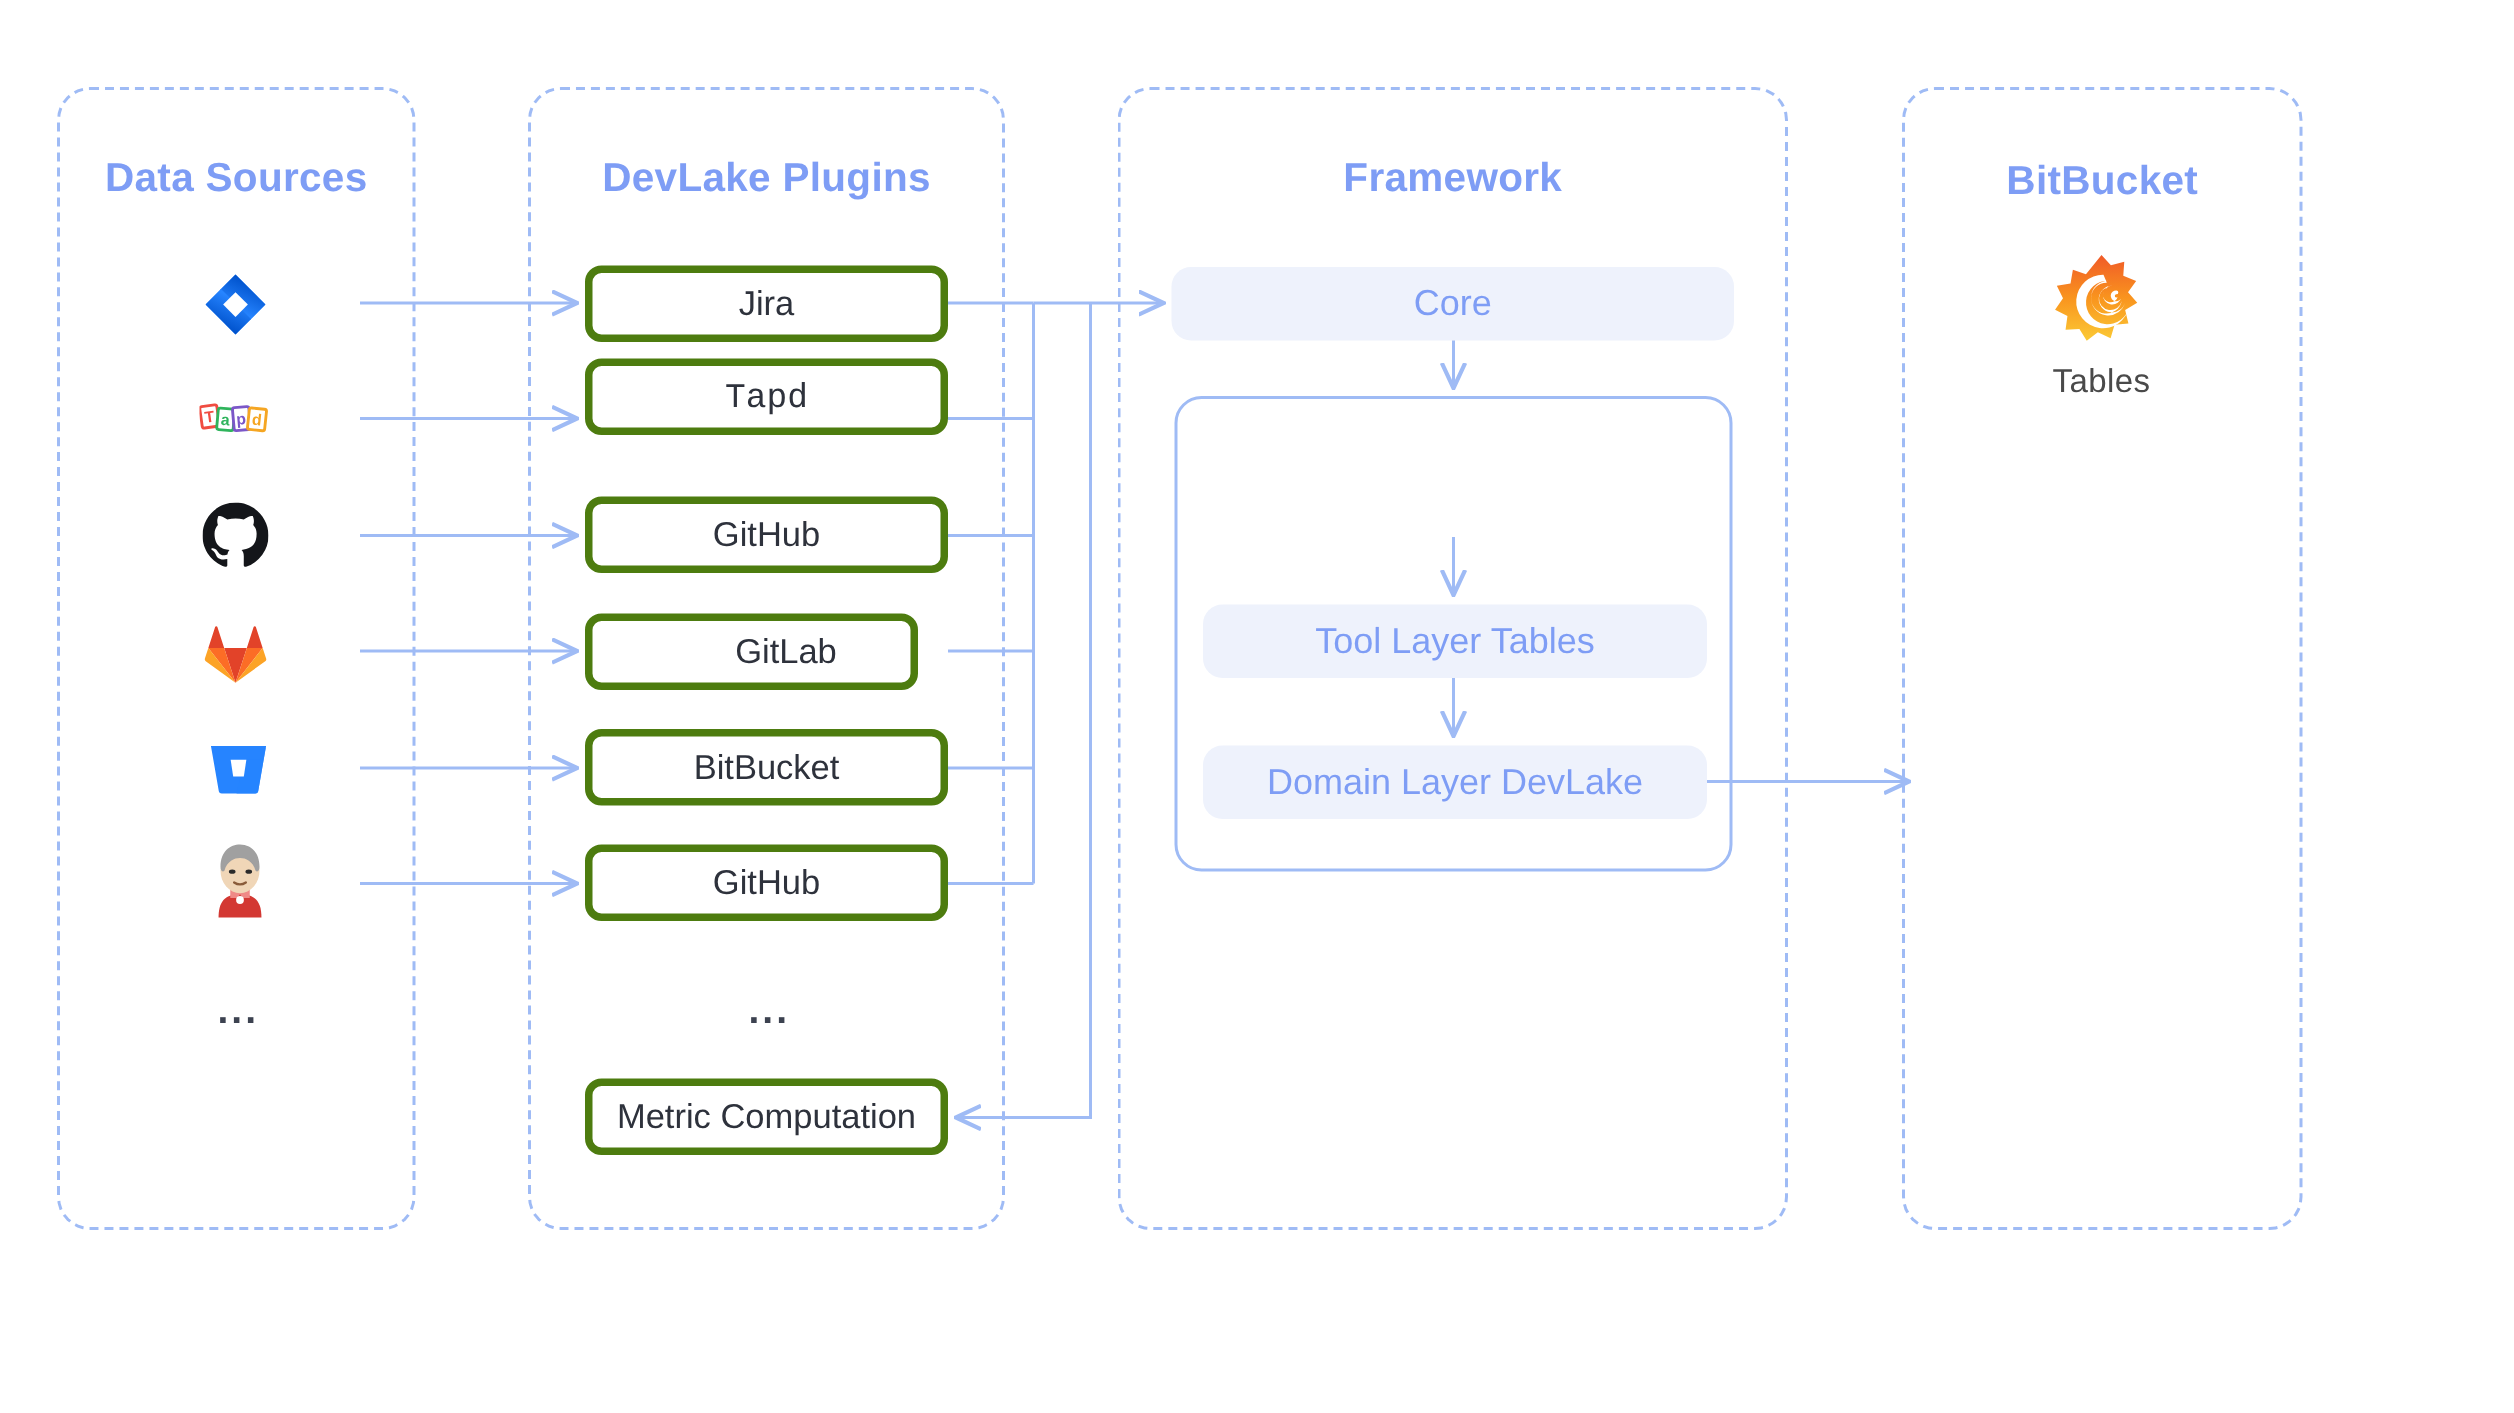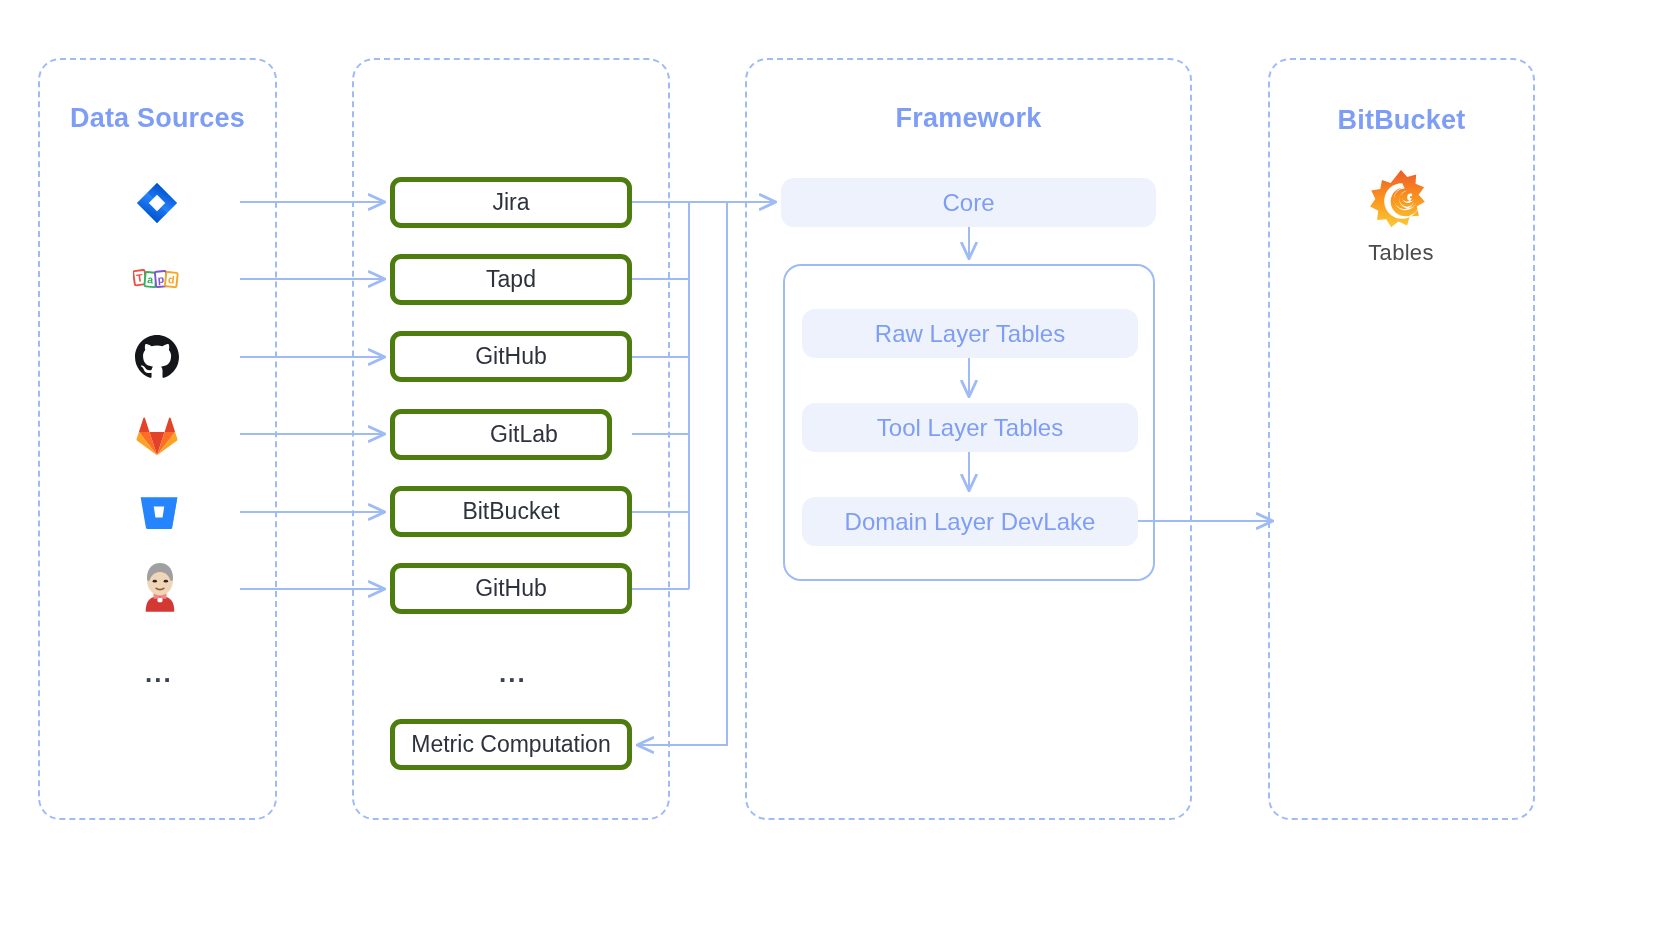--- a/index.html
+++ b/index.html
@@ -97,20 +97,21 @@
 <body>
 
 <div id="stage">
 
   <div class="column" style="left:38px;top:58px;width:239px;height:762px;"></div>
   <div class="column" style="left:352px;top:58px;width:318px;height:762px;"></div>
   <div class="column" style="left:745px;top:58px;width:447px;height:762px;"></div>
   <div class="column" style="left:1268px;top:58px;width:267px;height:762px;"></div>
 
   <div class="col-title" style="left:38px;top:103px;width:239px;text-align:center;">Data Sources</div>
+  <div class="col-title" style="left:352px;top:103px;width:318px;">DevLake Plugins</div>
   <div class="col-title" style="left:745px;top:103px;width:447px;">Framework</div>
   <div class="col-title" style="left:1268px;top:105px;width:267px;">BitBucket</div>
 
   <div class="ds-icon" style="left:134px;top:180px;">
     <svg width="44" height="44" viewBox="0 0 64 64">
       <defs>
         <linearGradient id="jg1" x1="0.5" y1="0.1" x2="0.2" y2="0.7">
           <stop offset="0" stop-color="#0052CC"></stop>
             <stop offset="1" stop-color="#2684FF"></stop>
         </linearGradient>
@@ -188,21 +189,21 @@
       <circle cx="32" cy="60" r="4" fill="#ffffff"></circle>
       <path d="M28 64 h8 v6 h-8 z" fill="#D33833"></path>
     </svg>
   </div>
 
   <div class="ellipsis" style="left:145px;top:660px;">...</div>
 
   <div class="plugin-box" style="left:390px;top:177px;width:242px;height:51px;">
     <span>Jira</span>
   </div>
-  <div class="plugin-box" style="left:390px;top:254px;width:242px;height:51px;">
+  <div class="plugin-box" style="left:390px;top:239px;width:242px;height:51px;font-family:Liberation Mono, monospace;">
     <span>Tapd</span>
   </div>
   <div class="plugin-box" style="left:390px;top:331px;width:242px;height:51px;">
     <span>GitHub</span>
   </div>
   <div class="plugin-box" style="left:390px;top:409px;width:222px;height:51px;padding-left:46px;">
     <span>GitLab</span>
   </div>
   <div class="plugin-box" style="left:390px;top:486px;width:242px;height:51px;">
     <span>BitBucket</span>
@@ -214,23 +215,20 @@
   <div class="plugin-box" style="left:390px;top:719px;width:242px;height:51px;">
     <span>Metric Computation</span>
   </div>
 
   <div class="fw-pill" style="left:781px;top:178px;width:375px;height:49px;">
     <span>Core</span>
   </div>
 
   <div class="fw-inner" style="left:783px;top:264px;width:372px;height:317px;"></div>
 
-  <div class="fw-pill" style="left:802px;top:309px;width:336px;height:49px;">
-    <span>Raw Layer Tables</span>
-  </div>
   <div class="fw-pill" style="left:802px;top:403px;width:336px;height:49px;">
     <span>Tool Layer Tables</span>
   </div>
   <div class="fw-pill" style="left:802px;top:497px;width:336px;height:49px;">
     <span>Domain  Layer DevLake</span>
   </div>
 
   <div class="grafana-wrap" style="left:1352px;top:168px;width:98px;">
     <span>
       <svg width="66" height="66" viewBox="0 0 100 100">

